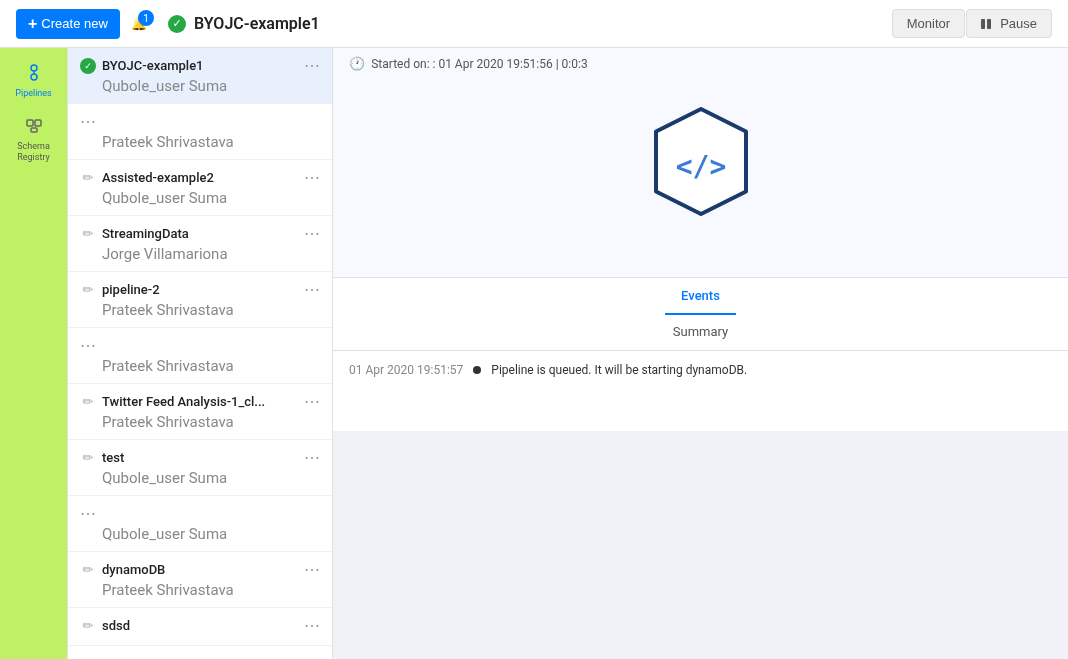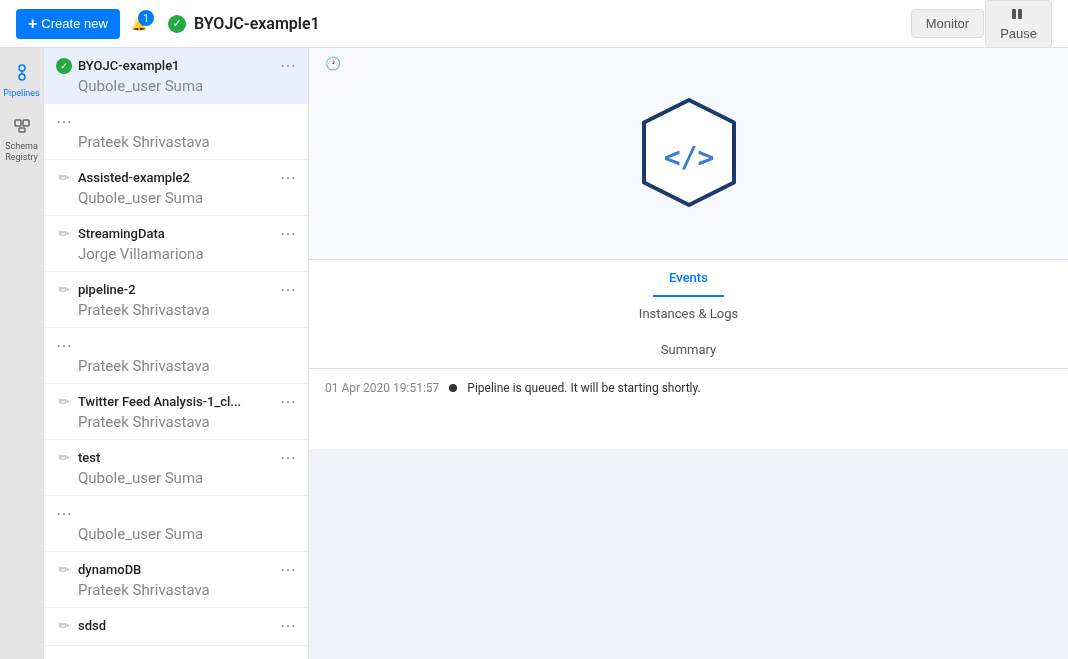--- a/index.html
+++ b/index.html
@@ -87,21 +87,20 @@
       background: #f0f0f0;
       color: #555;
       border: 1px solid #ddd;
       border-radius: 4px;
       padding: 6px 14px;
       cursor: pointer;
       font-size: 13px;
       display: flex;
       align-items: center;
       gap: 5px;
-      flex-direction: column;
     }
     .pause-icon {
       width: 14px;
       height: 14px;
       display: inline-flex;
       align-items: center;
       gap: 2px;
     }
     .pause-bar {
       width: 4px;
@@ -112,22 +111,22 @@
 
     
     .main-layout {
       display: flex;
       flex: 1;
       overflow: hidden;
     }
 
     
     .sidebar-nav {
-      width: 44px;
-      background: #e5e5e5;
+      width: 68px;
+      background: #bef264;
       border-right: 1px solid #e0e0e0;
       display: flex;
       flex-direction: column;
       align-items: center;
       padding-top: 8px;
       gap: 4px;
       flex-shrink: 0;
     }
     .nav-item {
       display: flex;
@@ -461,40 +460,40 @@
     </div>
     <div class="pipeline-owner"></div>
   </div>
     </div>
 
   <div class="main-content">
 
     <div class="pipeline-canvas">
       <div class="canvas-info-bar">
         <span class="clock-icon">🕐</span>
+        <span>Started on: : 01 Apr 2020 19:51:56 | 0:0:3</span>
       </div>
 
       <div class="hex-container">
         <svg width="100" height="116" viewBox="0 0 100 116">
           <polygon points="50,5 95,27.5 95,87.5 50,110 5,87.5 5,27.5" fill="white" stroke="#1a3a6b" stroke-width="4" stroke-linejoin="round"></polygon>
           <text x="50" y="72" text-anchor="middle" font-family="monospace" font-size="28" font-weight="bold" fill="#3a7bd5">&lt;/&gt;</text>
         </svg>
       </div>
     </div>
 
     <div class="tabs-bar">
     <div class="tab active">Events</div>
-        <div class="tab">Instances &amp; Logs</div>
         <div class="tab">Summary</div>
       </div>
 
     <div class="events-panel">
       <div class="event-row">
         <span class="event-time">01 Apr 2020 19:51:57</span>
         <span class="event-dot"></span>
-        <span class="event-message">Pipeline is queued. It will be starting shortly.</span>
+        <span class="event-message">Pipeline is queued. It will be starting dynamoDB.</span>
       </div>
     </div>
 
     <div class="bottom-section"></div>
 
   </div>
 </div>
 
 </body></html>

